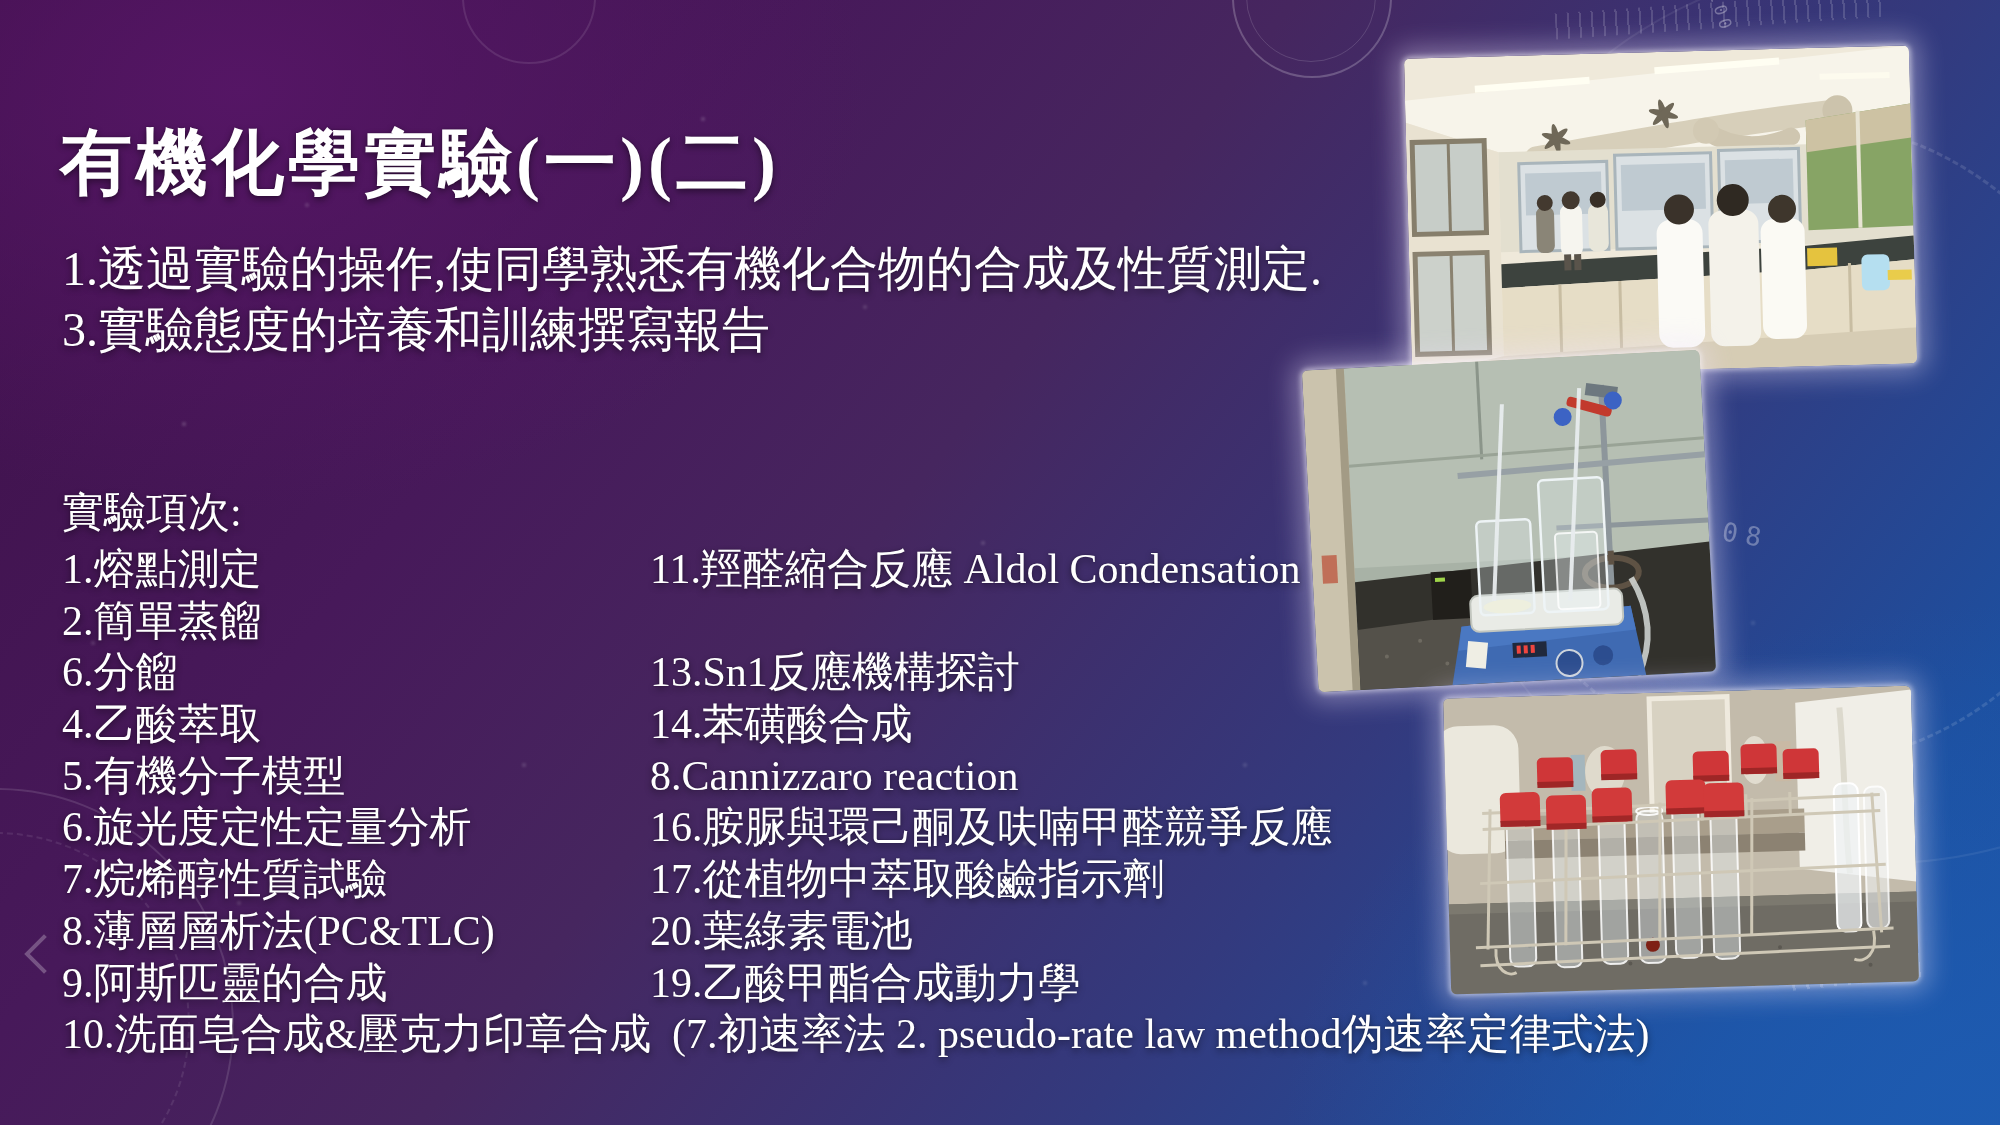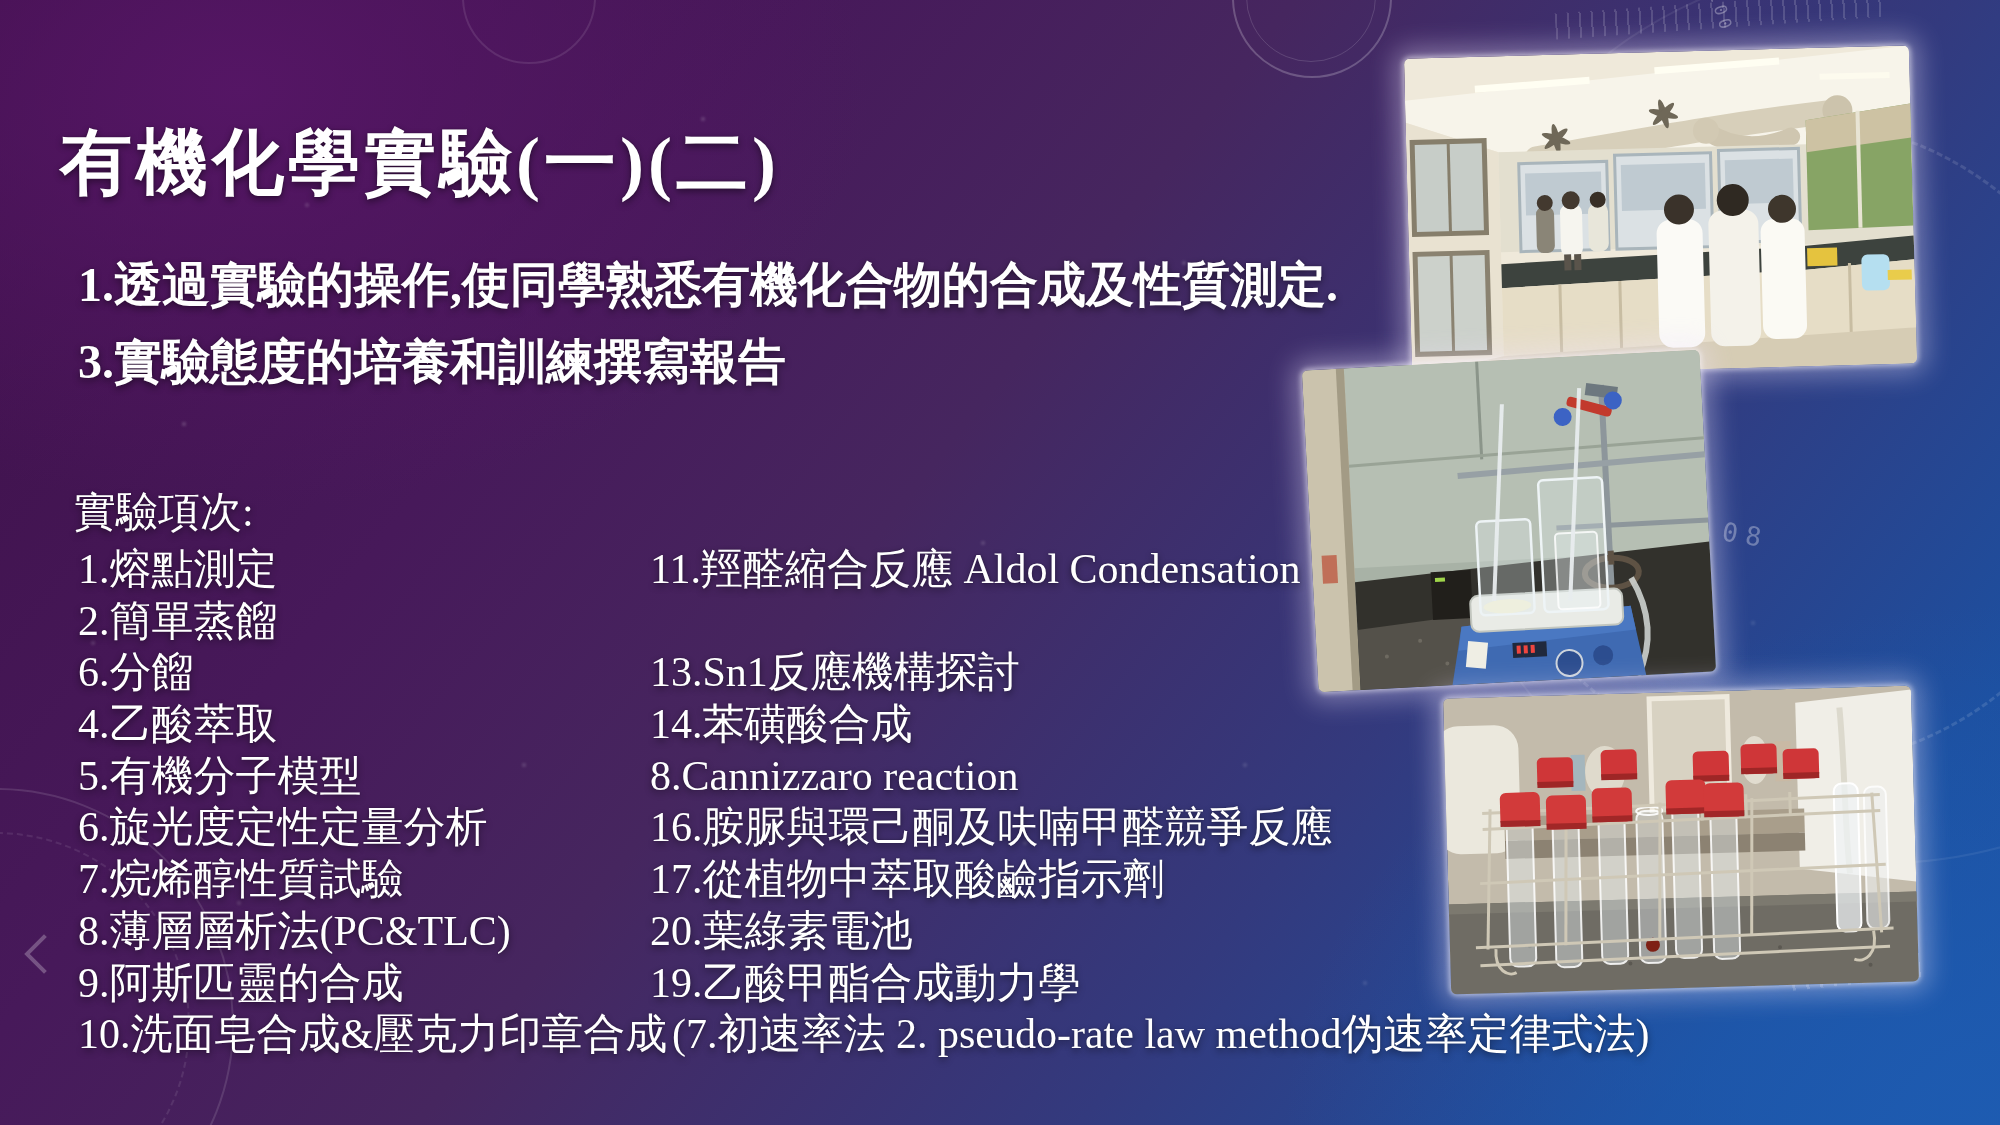--- a/index.html
+++ b/index.html
@@ -52,25 +52,25 @@
   .photo{position:absolute;border-radius:6px;overflow:hidden;z-index:5;
     box-shadow:0 0 26px 10px rgba(238,228,252,0.38), 0 0 5px 2px rgba(255,255,255,0.5);}
   .photo svg{display:block;width:100%;height:100%;}
   .photo1{left:1408px;top:52px;width:505px;height:318px;transform:rotate(-1.5deg);}
   .photo2{left:1310px;top:360px;width:398px;height:322px;transform:rotate(-3deg);}
   .photo3{left:1447px;top:692px;width:468px;height:296px;transform:rotate(-1.6deg);}
   
   .txt{position:absolute;z-index:10;text-shadow:0 3px 7px rgba(0,0,0,0.45),0 0 2px rgba(0,0,0,0.3);}
   .title{left:60px;top:78px;font-size:72px;font-weight:bold;letter-spacing:4px;line-height:1.05;}
   .objectives{left:62px;top:238px;font-size:48px;line-height:61px;}
-  .objectives p{margin:16px;white-space:nowrap;font-weight:bold;}
+  .objectives p{margin:0;white-space:nowrap;}
   .experiments{left:62px;top:486px;font-size:42px;line-height:51.7px;width:1880px;}
-  .list-header{margin:0 0 6px 12px;line-height:52px;}
+  .list-header{margin:0 0 6px 0;line-height:52px;}
   .row{position:relative;white-space:nowrap;height:51.7px;}
-  .cl{position:absolute;left:16px;top:0;}
+  .cl{position:absolute;left:0;top:0;}
   .cr{position:absolute;left:588px;top:0;}
   .cr.indent{left:610px;}
 </style>
 </head>
 <body>
 
 <div class="slide">
 
   <div class="ring ring-right-large"></div>
   <div class="ring ring-right-dashed"></div>

